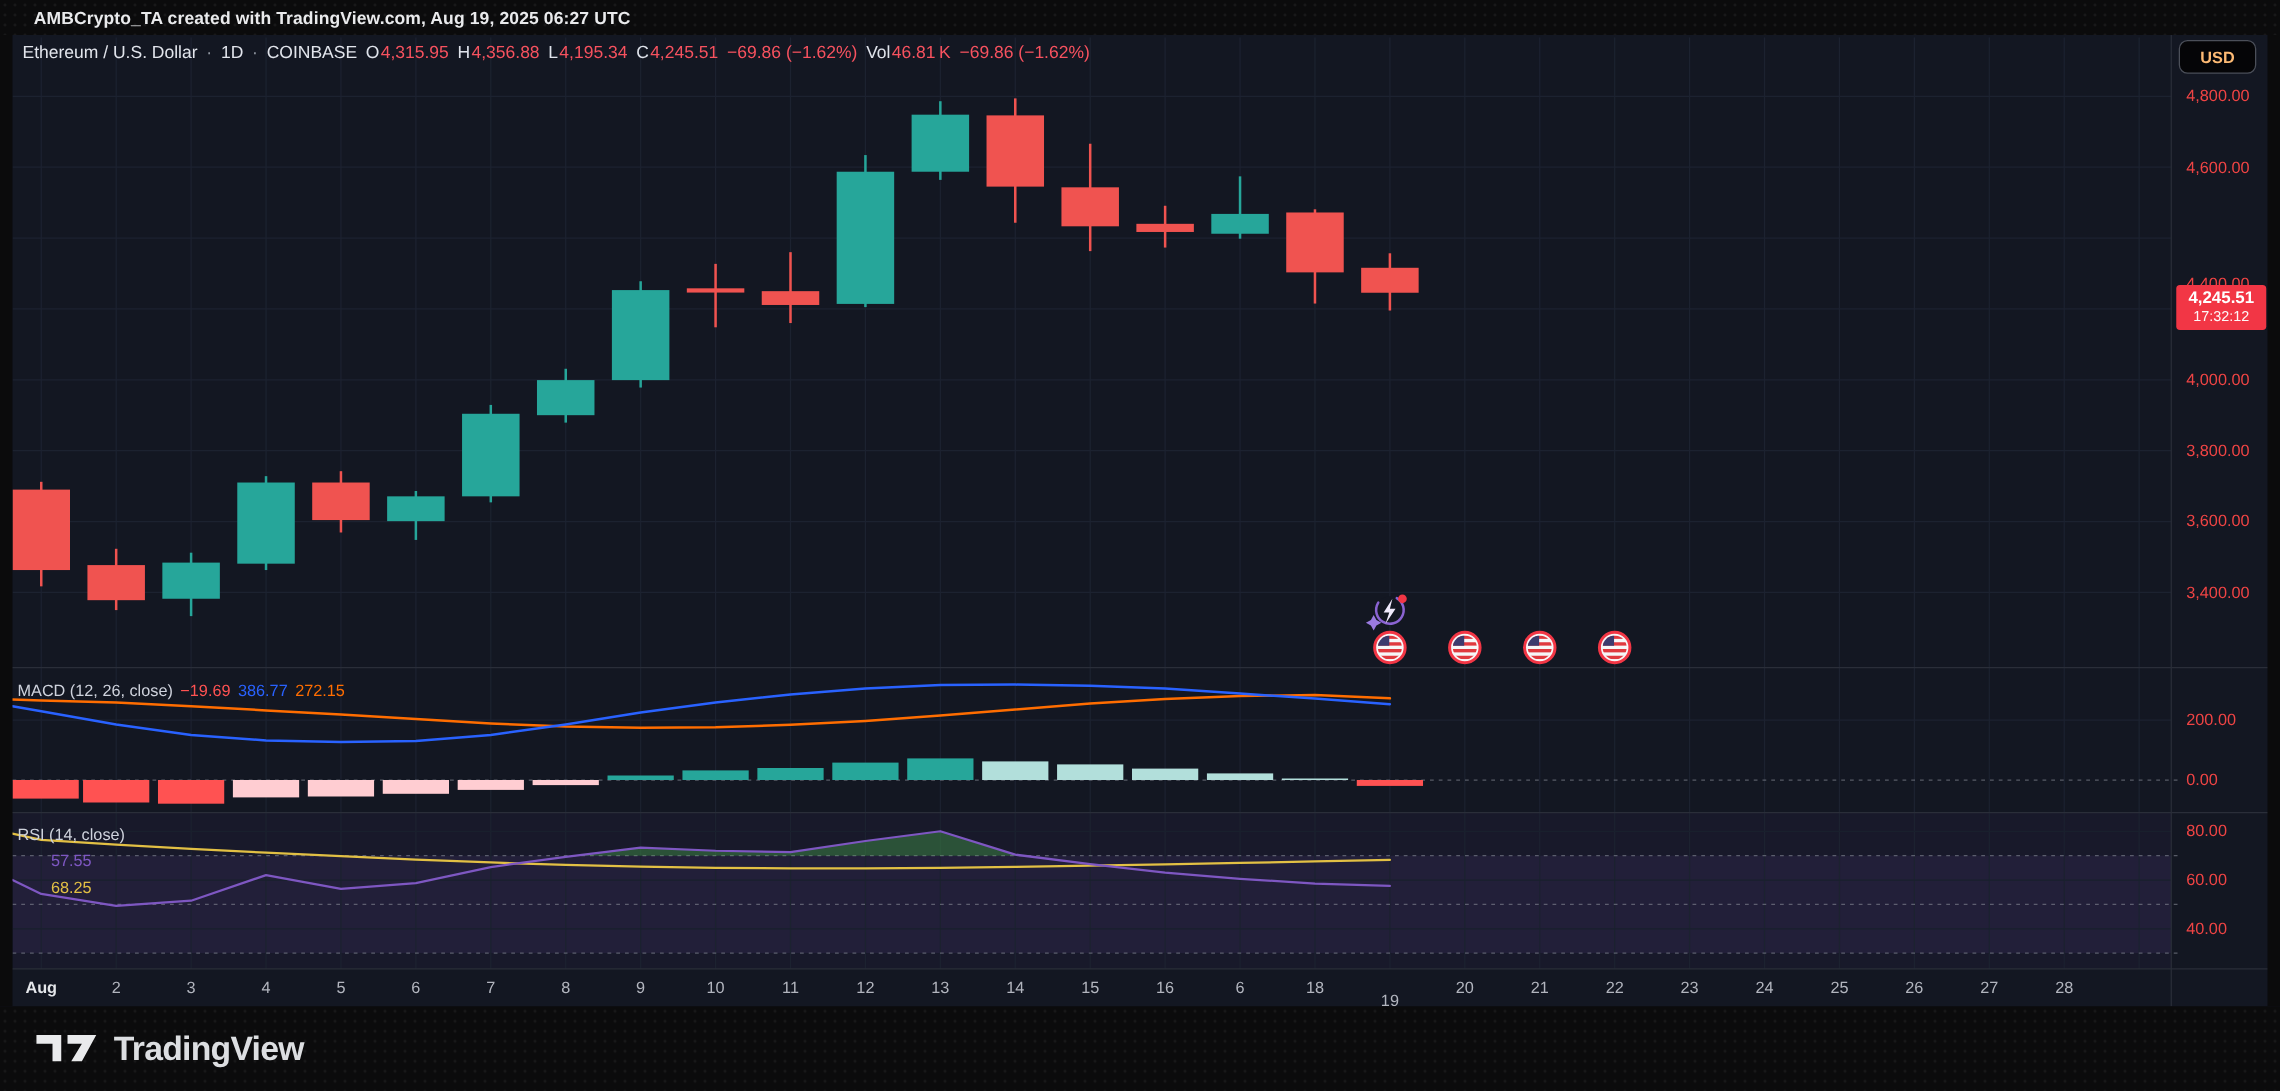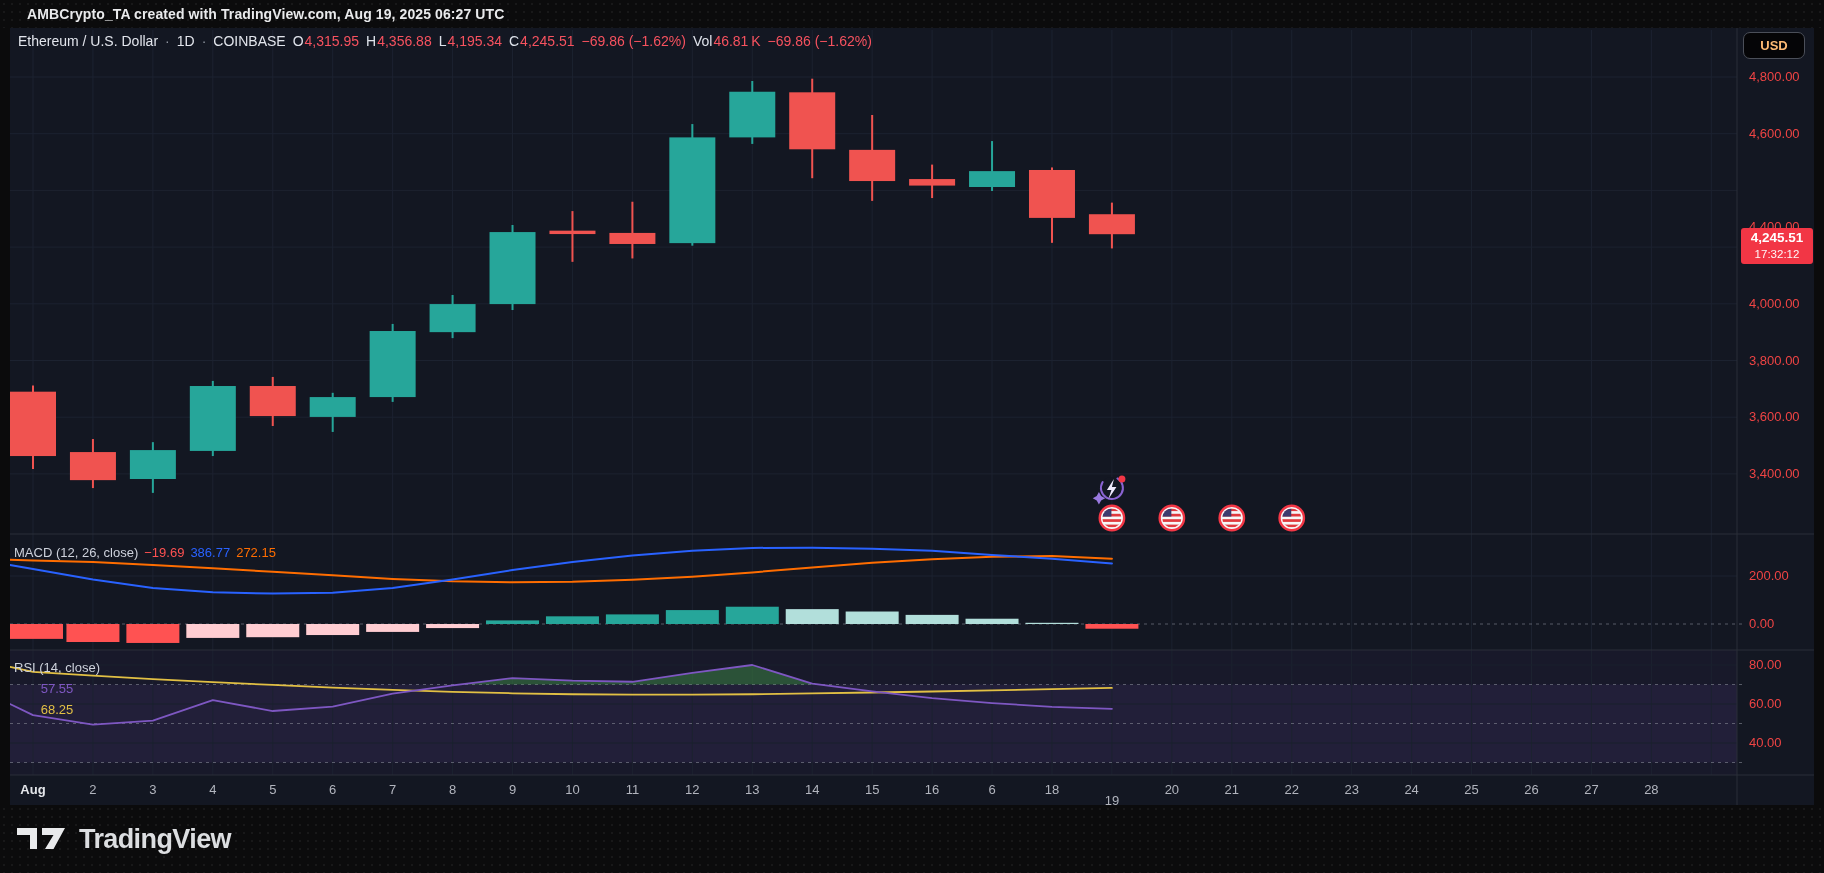--- a/index.html
+++ b/index.html
@@ -5,21 +5,21 @@
   html,body{margin:0;padding:0;background:#000;}
   .screen{position:relative;width:1824px;height:873px;background:#131722;overflow:hidden;
           font-family:"Liberation Sans",sans-serif;}
   .dots{background-color:#0b0b0c;
         background-image:radial-gradient(rgba(255,255,255,0.055) 1px,transparent 1.4px);
         background-size:8px 8px;}
   .topbar{position:absolute;top:0;left:0;right:0;height:28px;display:flex;align-items:center;
           padding-left:27px;box-sizing:border-box;z-index:6;}
   .topbar span{font-size:14px;font-weight:bold;color:#e9eaec;letter-spacing:.1px;}
   .footer{position:absolute;left:0;right:0;bottom:0;height:68px;display:flex;align-items:center;
-          padding-left:17px;box-sizing:border-box;z-index:6;gap:12px;}
+          padding-left:29px;box-sizing:border-box;z-index:6;gap:12px;}
   .brand{font-size:27px;font-weight:bold;color:#dcdee1;letter-spacing:-0.6px;}
   #plot{position:absolute;left:0;top:0;z-index:1;}
   .scale-hit{position:absolute;z-index:2;}
   .symbol-bar{position:absolute;top:31px;left:18px;height:20px;display:flex;align-items:center;
               gap:7px;font-size:14px;color:#e2e5ec;z-index:4;white-space:nowrap;}
   .sym-sep{color:#9096a1;}
   .pair{display:flex;gap:1px;}
   .lbl{color:#dfe3eb;}
   .red-val{color:#f7525f;}
   .ind-row{position:absolute;left:14px;display:flex;gap:6px;font-size:13px;color:#ced2dc;

